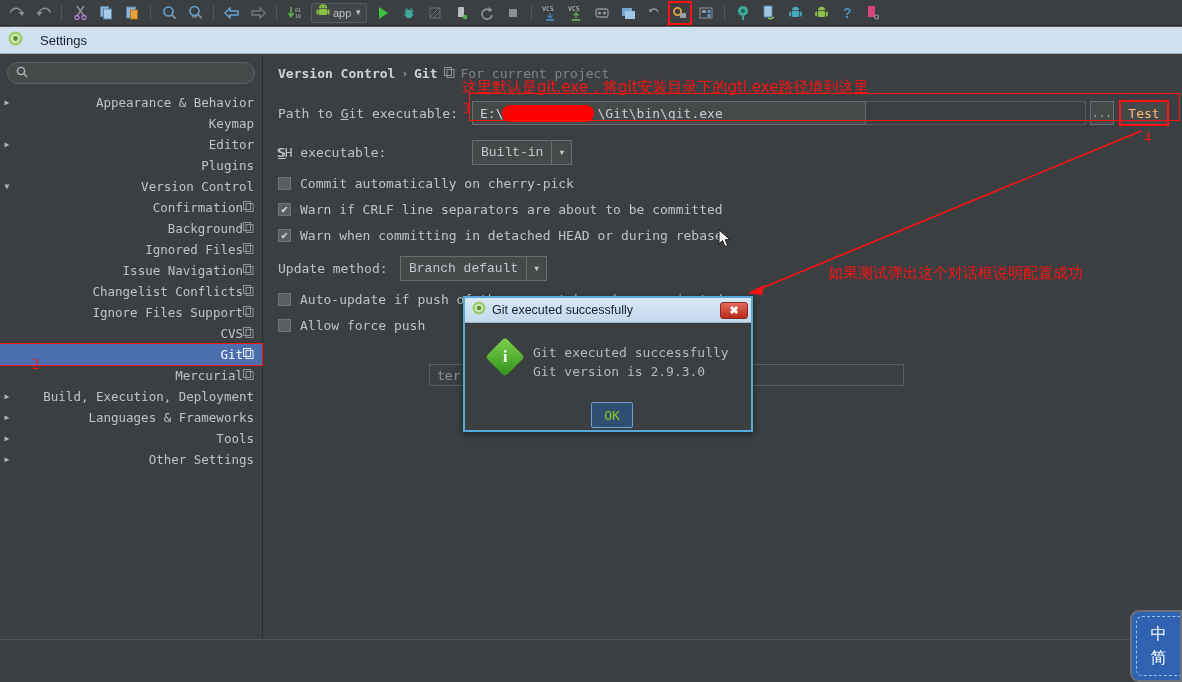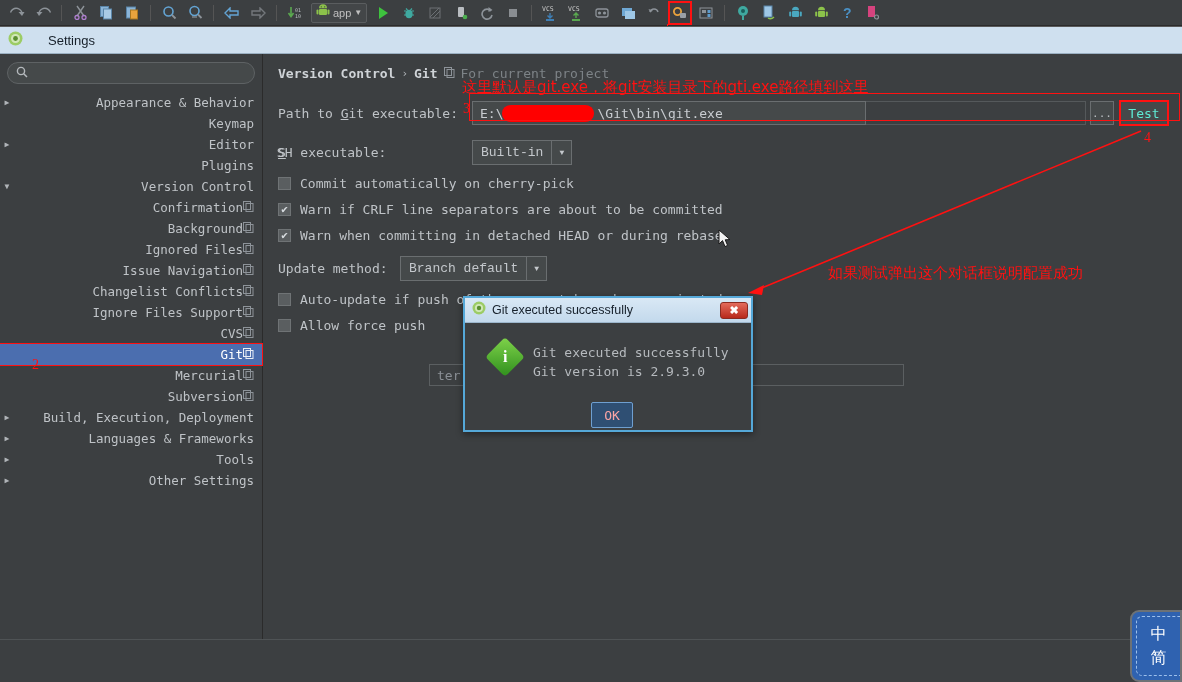--- a/index.html
+++ b/index.html
@@ -38,21 +38,21 @@
     position:absolute; left:-2px; top:22px; width:1px; height:10px; background:#ff1111;
   }
 
   
   #settings-win{
     position:absolute; left:0; top:26px; width:1182px; height:656px;
     background:#3c3f41; border-top:1px solid #5a5a5a;
   }
   #win-titlebar{
     height:27px; background:#cfe0ef;
-    display:flex; align-items:center; padding-left:8px; gap:25px;
+    display:flex; align-items:center; padding-left:8px; gap:17px;
     border-bottom:1px solid #9bb0c2;
   }
   #win-titlebar .wt{ color:#17202a; font-size:13px; font-family:"Liberation Sans",sans-serif;}
 
   
   #win-body{ position:absolute; left:0; top:27px; width:1182px; height:629px; }
 
   #sidebar{
     position:absolute; left:0; top:0; width:263px; height:612px;
     background:#3c3f41; border-right:1px solid #2b2b2b;
@@ -120,21 +120,21 @@
     background:#ff0000; border-radius:9px/8px;
   }
   .sq-btn{
     width:24px; height:24px; border:1px solid #6a6e70; background:#45494a;
     display:flex; align-items:center; justify-content:center;
     color:#b9bdc1; font-size:11px; flex:none; margin-left:4px;
   }
   #test-btn{
     width:48px; height:24px; border:1px solid #6a6e70; background:#45494a;
     display:flex; align-items:center; justify-content:center;
-    color:#5eead4; font-family:"DejaVu Sans Mono", monospace; font-size:13px;
+    color:#fdba74; font-family:"DejaVu Sans Mono", monospace; font-size:13px;
     flex:none; margin-left:6px;
   }
 
   #row-ssh{ margin-top:14px; height:25px;}
   #lbl-ssh{ width:194px; flex:none;}
   .combo{
     height:25px; border:1px solid #6a6e70; background:#45494a;
     display:flex; align-items:stretch; color:#c4c8cc;
     font-family:Liberation Mono, monospace; font-size:13px;
   }
@@ -199,21 +199,21 @@
     display:flex; align-items:center; justify-content:center;
   }
   #info-icon span{
     transform:rotate(-45deg); color:#ffffff; font-size:16px; font-weight:bold;
     font-family:"Liberation Serif", serif;
   }
   #dlg-ok{
     position:absolute; left:120px; top:73px; width:42px; height:26px;
     background:#2f4f73; border:1px solid #6f9fd0; border-radius:2px;
     display:flex; align-items:center; justify-content:center;
-    color:#fca5a5; font-family:"DejaVu Sans Mono", monospace; font-size:13px;
+    color:#84cc16; font-family:"DejaVu Sans Mono", monospace; font-size:13px;
   }
 
   
   #anno-layer{ position:absolute; left:0; top:0; width:1182px; height:601px; pointer-events:none; z-index:70; }
   .anno-cn{
     position:absolute; color:#ff1111; white-space:nowrap;
     font-family:"DejaVu Sans", sans-serif; font-size:15px;
   }
   .anno-box{ position:absolute; border:1.6px solid #ff1111; }
 
@@ -546,28 +546,20 @@
               </svg></span>
           </div>
           <div class="tree-item depth1">
             <span class="arr"></span>
             <span class="lbl">Mercurial</span>
             <span class="copyico"><svg width="11" height="11" viewBox="0 0 11 11">
                 <rect x="0.5" y="0.5" width="7" height="8" fill="none" stroke="currentColor"></rect>
                 <rect x="3" y="2.5" width="7" height="8" fill="none" stroke="currentColor"></rect>
               </svg></span>
           </div>
-          <div class="tree-item depth1">
-            <span class="arr"></span>
-            <span class="lbl">Subversion</span>
-            <span class="copyico"><svg width="11" height="11" viewBox="0 0 11 11">
-                <rect x="0.5" y="0.5" width="7" height="8" fill="none" stroke="currentColor"></rect>
-                <rect x="3" y="2.5" width="7" height="8" fill="none" stroke="currentColor"></rect>
-              </svg></span>
-          </div>
           <div class="tree-item depth0">
             <span class="arr">▶</span>
             <span class="lbl">Build, Execution, Deployment</span>
           </div>
           <div class="tree-item depth0">
             <span class="arr">▶</span>
             <span class="lbl">Languages &amp; Frameworks</span>
           </div>
           <div class="tree-item depth0">
             <span class="arr">▶</span>

